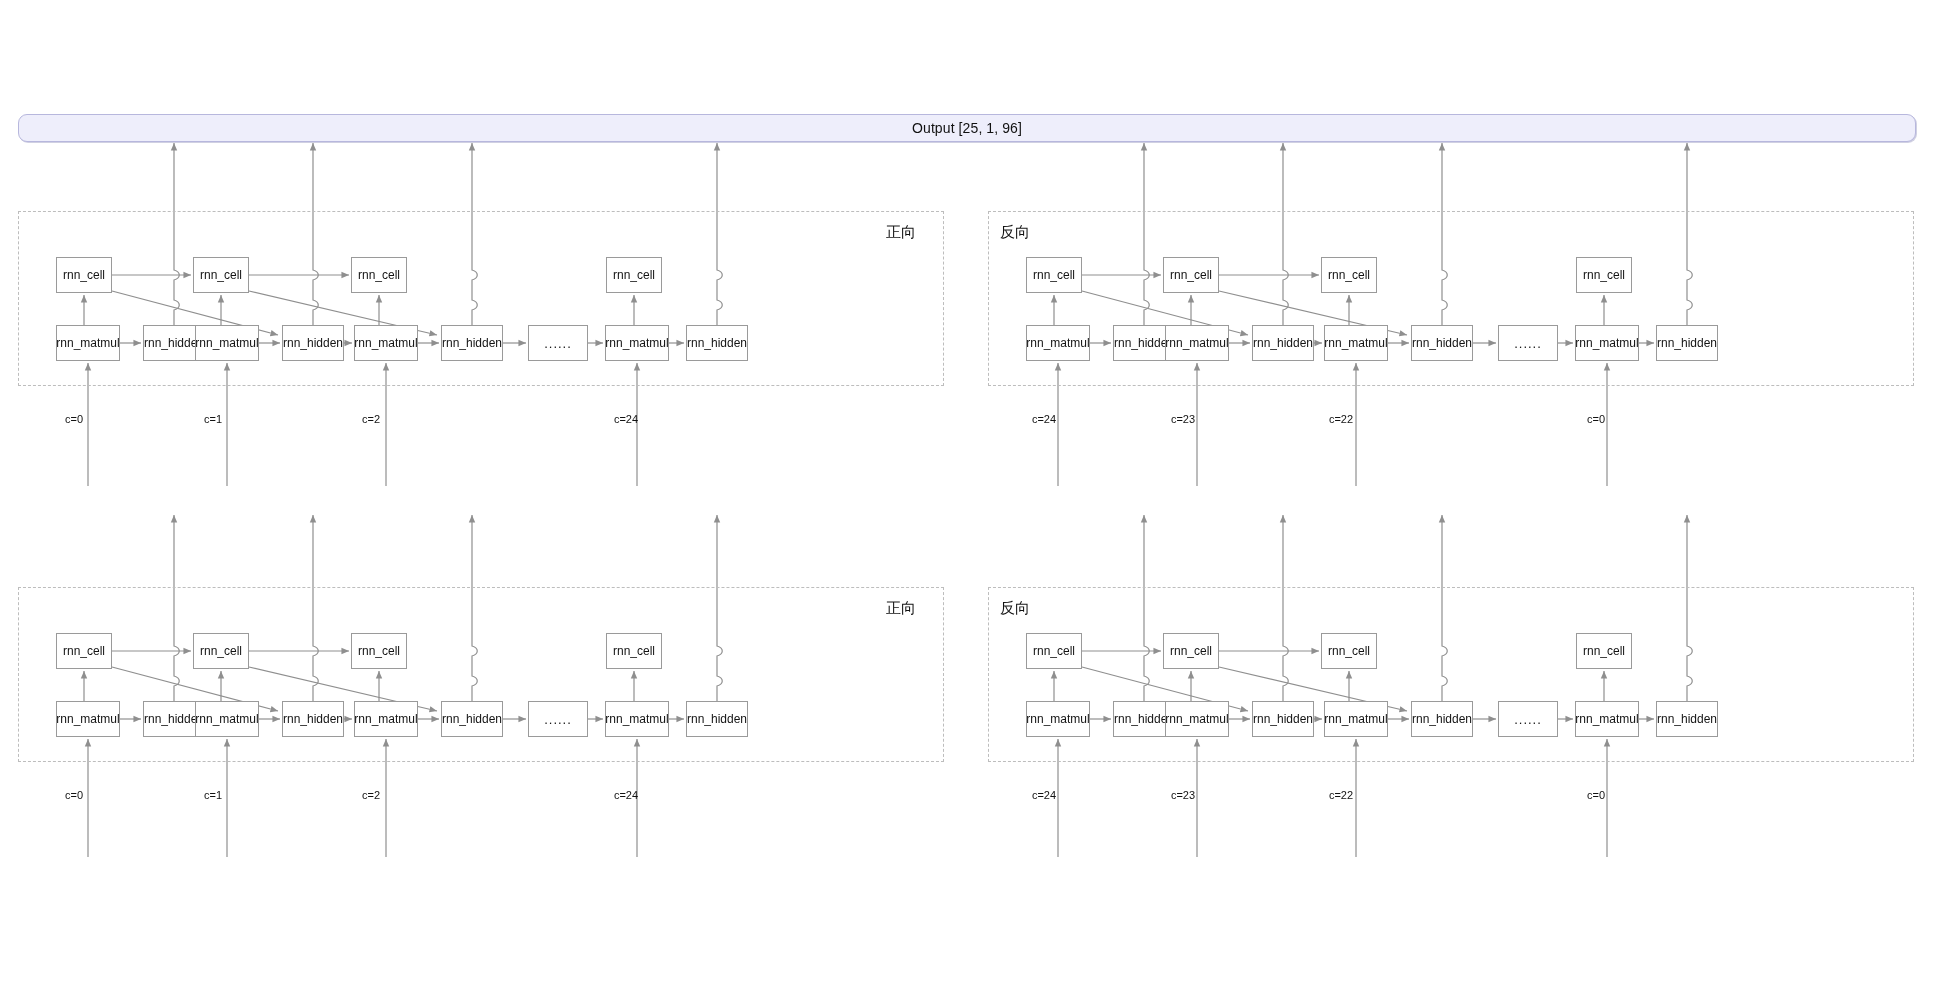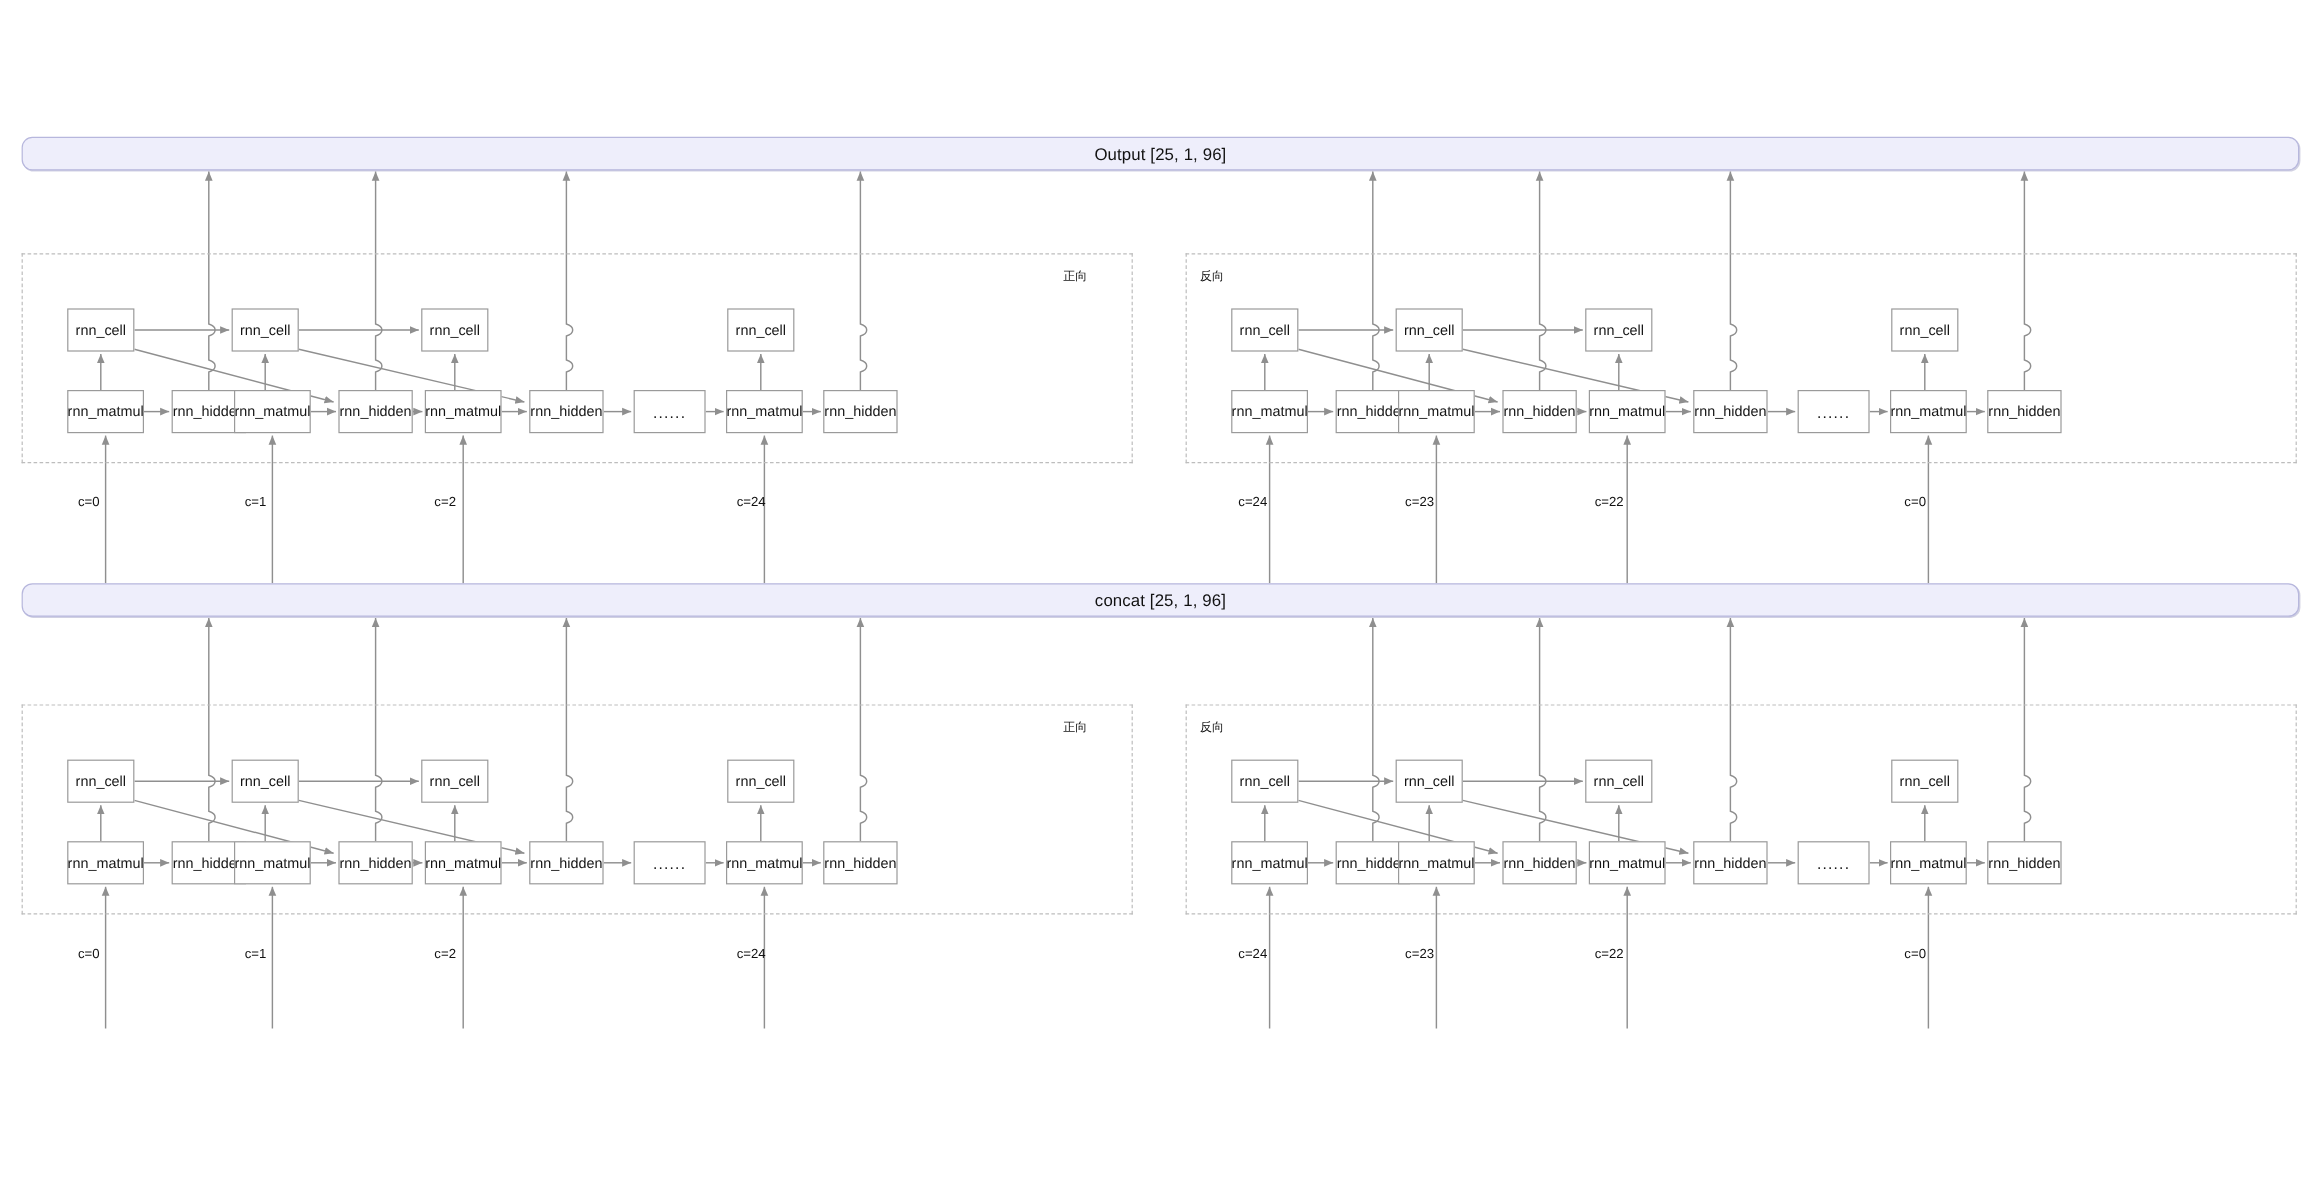--- a/index.html
+++ b/index.html
@@ -49,21 +49,21 @@
 
   
   .group-box {
     position: absolute;
     box-sizing: border-box;
     border: 1px dashed #bdbdbd;
     background: transparent;
   }
   .group-label {
     position: absolute;
-    font-size: 10px;
+    font-size: 15px;
     color: #111111;
     font-family: "DejaVu Sans", "Liberation Sans", sans-serif;
   }
 
   
   .node {
     position: absolute;
     box-sizing: border-box;
     background: #ffffff;
     border: 1px solid #9a9a9a;
@@ -200,23 +200,20 @@
         <line x1="1197" y1="857" x2="1197" y2="739" marker-end="url(#ah)"></line>
         <line x1="1356" y1="857" x2="1356" y2="739" marker-end="url(#ah)"></line>
         <line x1="1607" y1="857" x2="1607" y2="739" marker-end="url(#ah)"></line>
       </g>
   </svg>
 
   <div class="banner" id="banner-output" style="left:18px; top:114px; width:1898px; height:28px;">
     <span>Output [25, 1, 96]</span>
   </div>
 
-  <div class="banner" id="banner-concat" style="left:18px; top:486px; width:1898px; height:28px;">
-    <span>concat [25, 1, 96]</span>
-  </div>
 
 
   <div id="groups-host">
       <div class="group-box" style="left: 18px; top: 211px; width: 926px; height: 175px;"></div>
       <div class="group-label" style="left: 886px; top: 223px;">正向</div>
       <div class="node matmul" style="left: 56px; top: 325px; width: 64px;">rnn_matmul</div>
       <div class="node hidden" style="left: 143px; top: 325px; width: 62px;">rnn_hidden</div>
       <div class="node matmul" style="left: 195px; top: 325px; width: 64px;">rnn_matmul</div>
       <div class="node hidden" style="left: 282px; top: 325px; width: 62px;">rnn_hidden</div>
       <div class="node matmul" style="left: 354px; top: 325px; width: 64px;">rnn_matmul</div>

